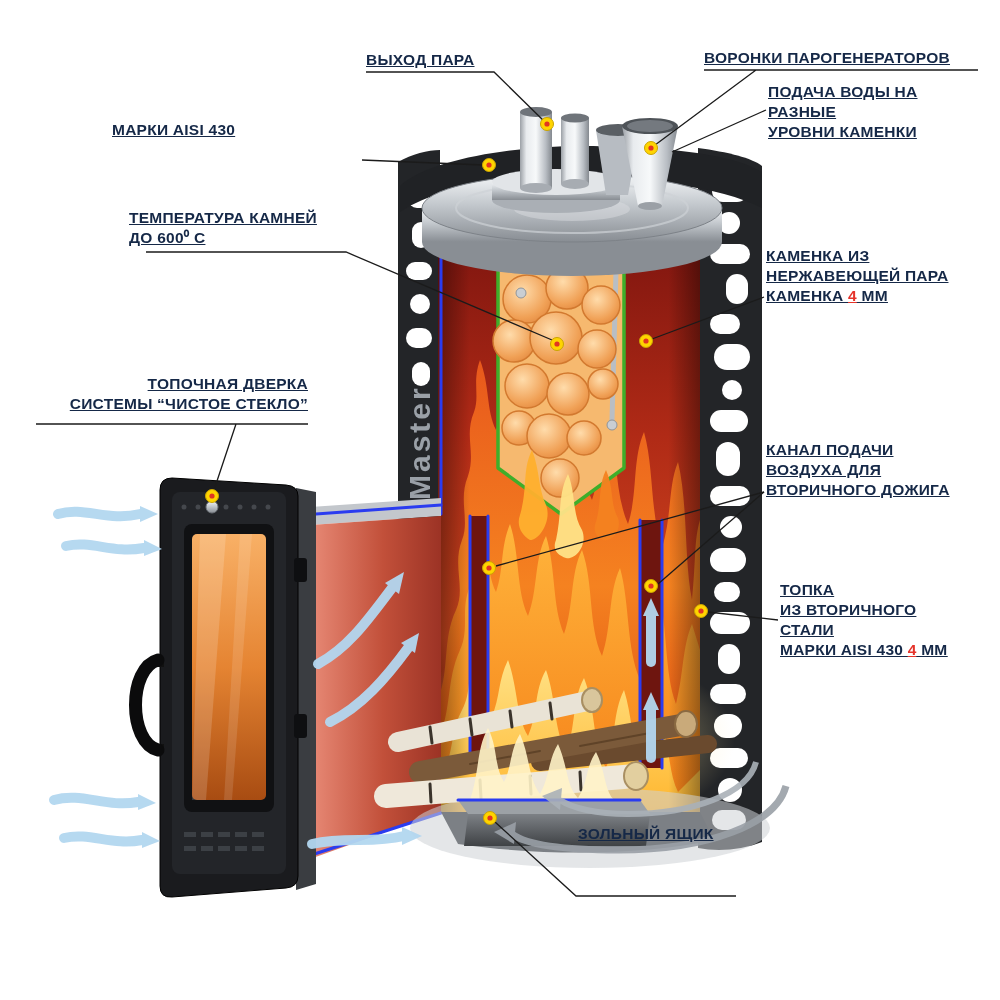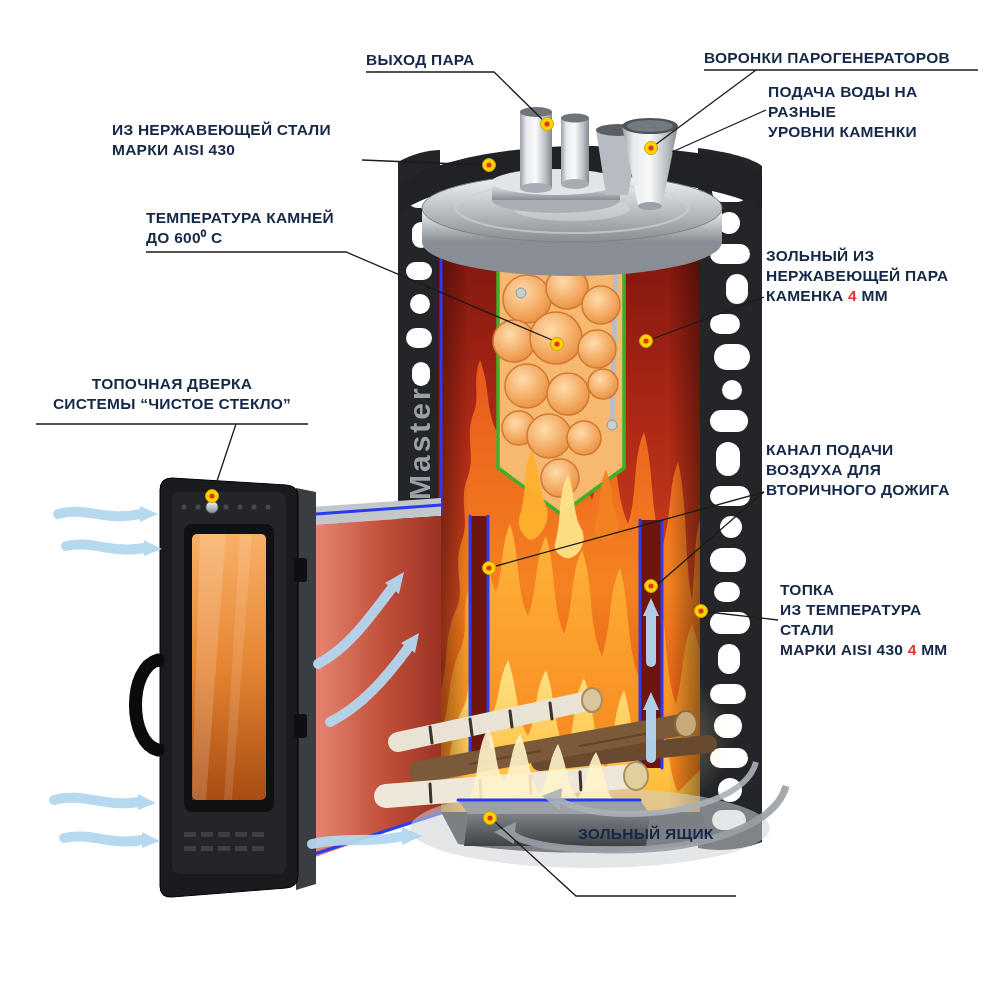--- a/index.html
+++ b/index.html
@@ -10,22 +10,22 @@
   }
   #stage{position:absolute;inset:0;width:1000px;height:1000px;}
   svg{position:absolute;inset:0;z-index:1;}
   .callout{
     position:absolute;z-index:3;
     color:#152847;
     font:700 15.5px/1.3 "Liberation Sans", sans-serif;
     letter-spacing:.25px;white-space:nowrap;
   }
   .callout .hl{color:#e5332a;}
-  .center{text-align:center;}
-  .callout span{display:block;}
+  .center{text-align:right;}
+  .callout span{display:block;text-decoration:underline;}
   .callout span.inline{display:inline;}
 </style>
 </head>
 <body>
 
 <div id="stage">
 
 <svg viewBox="0 0 1000 1000">
   <defs>
     <linearGradient id="metalV" x1="0" y1="0" x2="0" y2="1">
@@ -406,49 +406,48 @@
   <span>ПОДАЧА ВОДЫ НА</span>
   <span>РАЗНЫЕ</span>
   <span>УРОВНИ КАМЕНКИ</span>
 </div>
 
 <div class="callout" style="left:704px;top:48px">
   <span>ВОРОНКИ ПАРОГЕНЕРАТОРОВ</span>
 </div>
 
 <div class="callout" style="left:112px;top:120px">
-  <span>ИЗ НЕРЖАВЕЮЩЕЙ СТАЛИ</span>
   <span>МАРКИ AISI 430</span>
 </div>
 
-<div class="callout" style="left:146px;top:208px">
+<div class="callout" style="left:129px;top:208px">
   <span>ТЕМПЕРАТУРА КАМНЕЙ</span>
   <span>ДО 600⁰ С</span>
 </div>
 
 <div class="callout" style="left:766px;top:246px">
-  <span>ЗОЛЬНЫЙ ИЗ</span>
+  <span>КАМЕНКА ИЗ</span>
   <span>НЕРЖАВЕЮЩЕЙ ПАРА</span>
   <span><span class="inline">КАМЕНКА </span><span class="inline hl">4</span><span class="inline"> ММ</span></span>
 </div>
 
 <div class="callout center" style="left:36px;top:374px;width:272px">
   <span>ТОПОЧНАЯ ДВЕРКА</span>
   <span>СИСТЕМЫ “ЧИСТОЕ СТЕКЛО”</span>
 </div>
 
 <div class="callout" style="left:766px;top:440px">
   <span>КАНАЛ ПОДАЧИ</span>
   <span>ВОЗДУХА ДЛЯ</span>
   <span>ВТОРИЧНОГО ДОЖИГА</span>
 </div>
 
 <div class="callout" style="left:780px;top:580px">
   <span>ТОПКА</span>
-  <span>ИЗ ТЕМПЕРАТУРА</span>
+  <span>ИЗ ВТОРИЧНОГО</span>
   <span>СТАЛИ</span>
   <span><span class="inline">МАРКИ AISI 430 </span><span class="inline hl">4</span><span class="inline"> ММ</span></span>
 </div>
 
 <div class="callout" style="left:578px;top:824px">
   <span>ЗОЛЬНЫЙ ЯЩИК</span>
 </div>
 
 </div>
 

